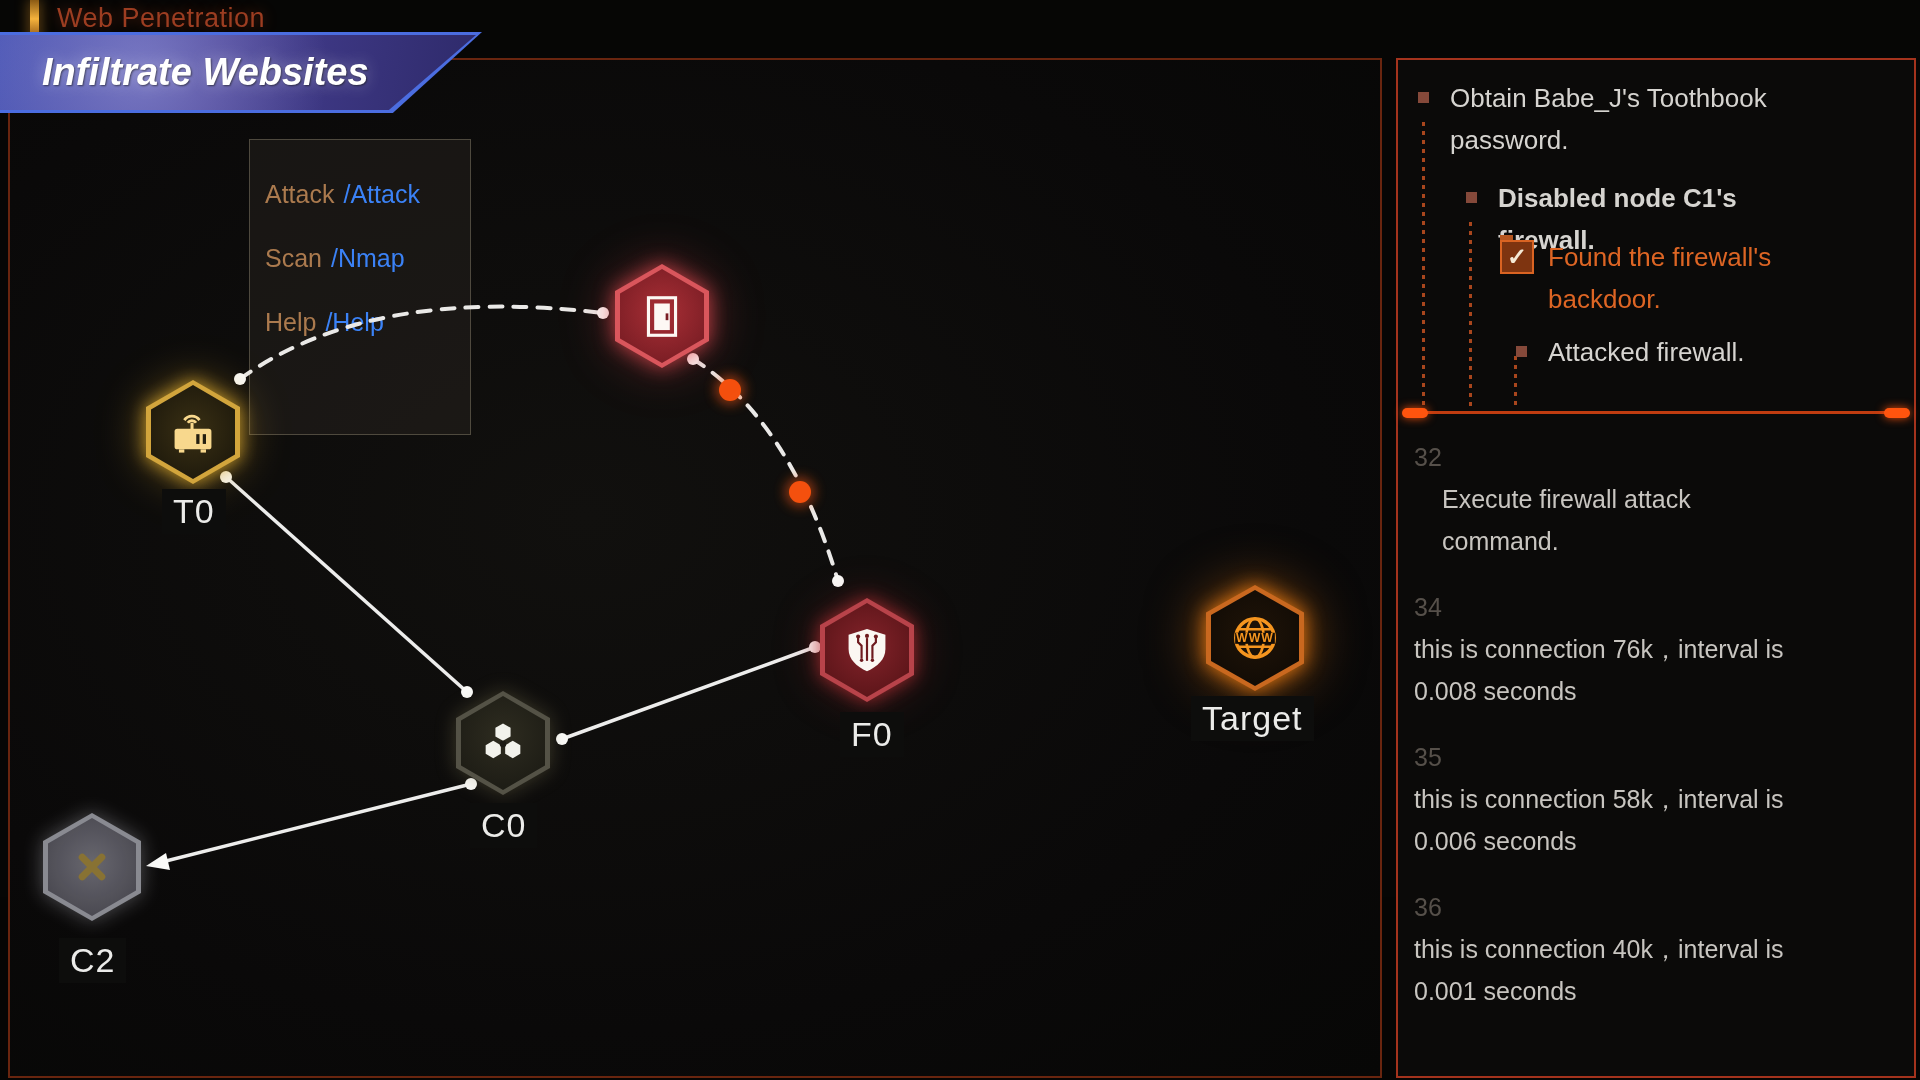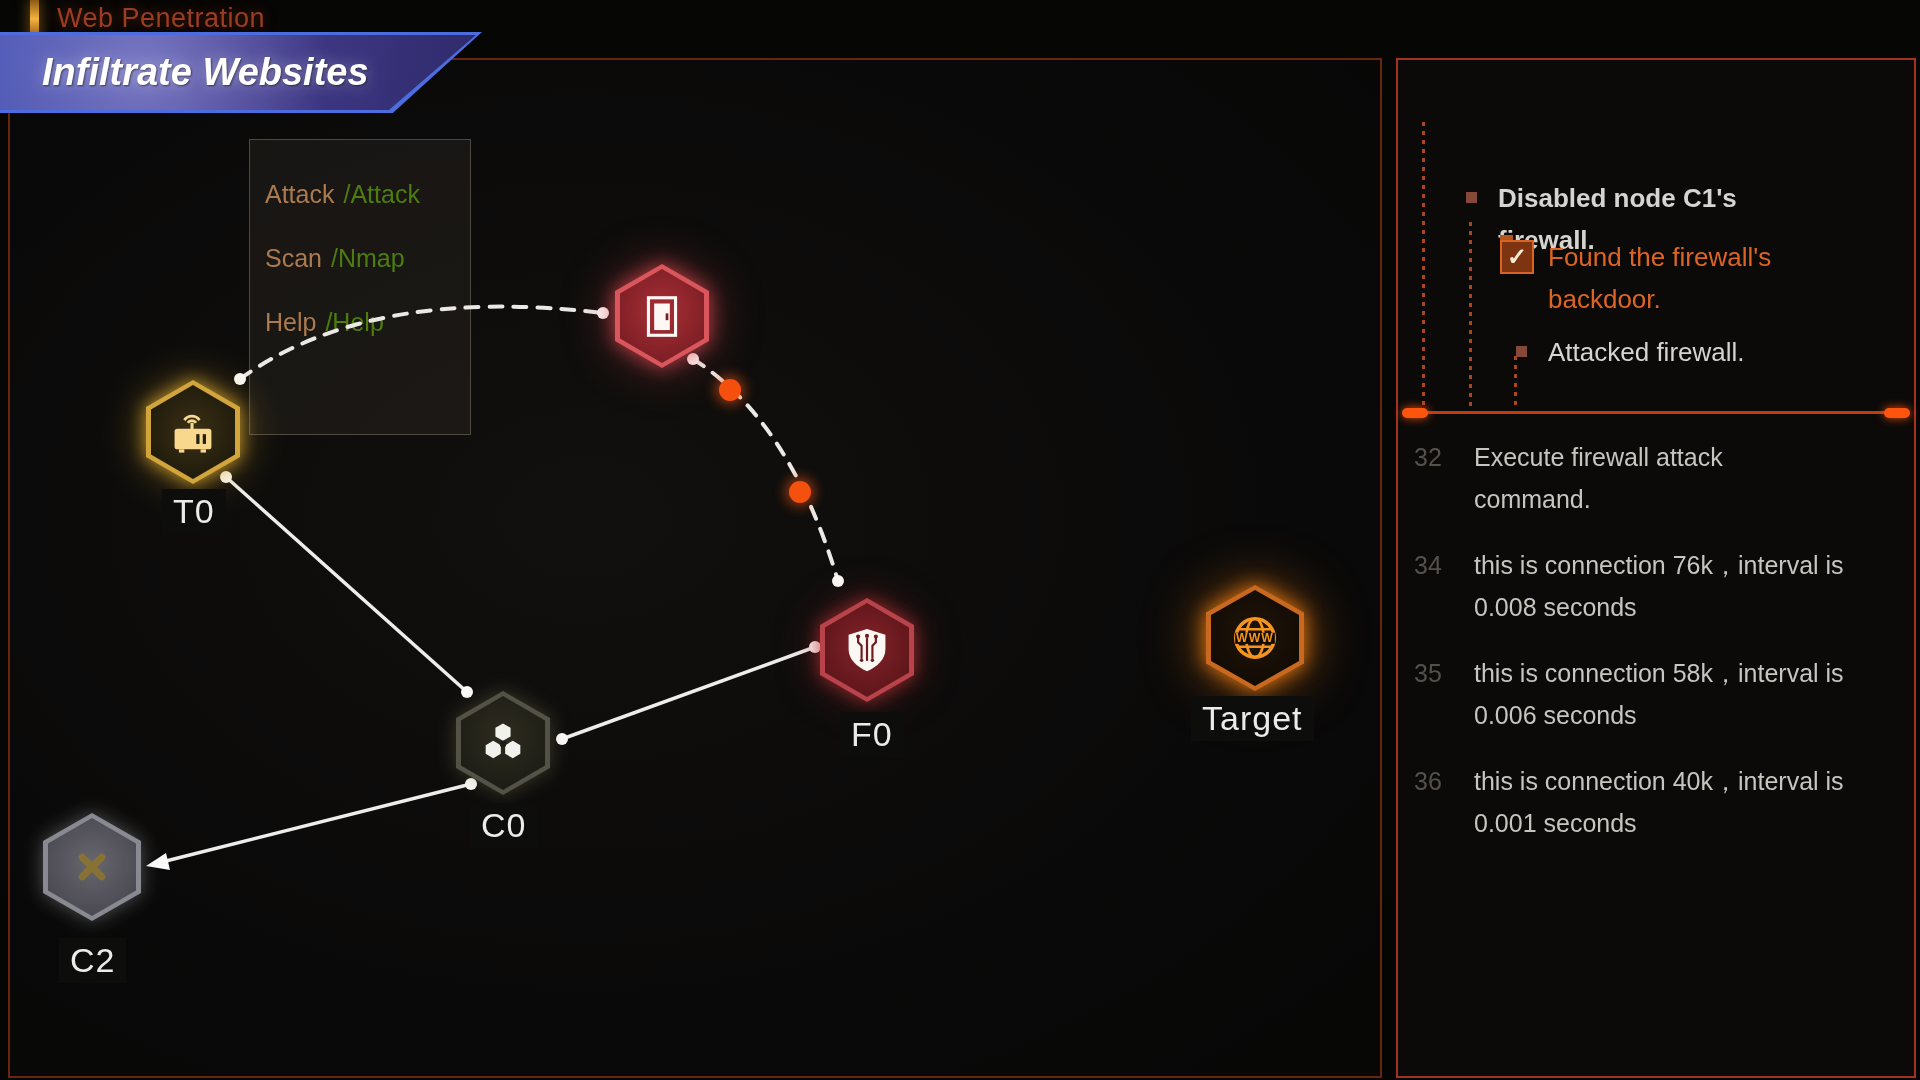--- a/index.html
+++ b/index.html
@@ -30,21 +30,21 @@
     background:radial-gradient(ellipse at 42% 45%, #11100e 0%, #0a0909 65%, #070706 100%); }
   .right-panel { position:absolute; left:1396px; top:58px; width:520px; height:1020px; z-index:6;
     border:2px solid #a4331d; background:#0b0a09; }
 
   
   .cmd-menu { position:absolute; left:249px; top:139px; width:222px; height:296px; z-index:2;
     border:1px solid rgba(145,135,112,.45); background:rgba(44,41,34,.40);
     padding:22px 0 0 15px; }
   .cmd-item { height:64px; line-height:64px; font-size:25px; white-space:nowrap; cursor:pointer; }
   .cmd-name { color:#ab7a4e; margin-right:9px; }
-  .cmd-slash { color:#4d7c0f; }
+  .cmd-slash { color:#3b82f6; }
 
   
   svg.overlay { position:absolute; left:0; top:0; z-index:3; pointer-events:none; }
 
   
   .node { position:absolute; width:94px; height:104px; z-index:4; cursor:pointer; }
   .hexwrap { position:absolute; inset:0; }
   .hex { position:absolute; clip-path:polygon(50% 0%,100% 26%,100% 74%,50% 100%,0% 74%,0% 26%); }
   .ring { inset:0; background:var(--ring); }
   .core { inset:5px; background:var(--core); }
@@ -95,24 +95,24 @@
   .g2 { left:71px;  top:162px; height:188px; }
   .g3 { left:116px; top:296px; height:54px; }
   .divider { position:absolute; left:4px; right:4px; top:348px; height:10px; }
   .divider .line { position:absolute; left:8px; right:8px; top:3px; height:3px; background:#c03c10; }
   .divider .cap { position:absolute; top:0; width:26px; height:10px; border-radius:5px;
     background:#ff540e; box-shadow:0 0 10px rgba(255,84,14,.9); }
   .cap-l { left:0; } .cap-r { right:0; }
 
   
   .log { position:absolute; left:16px; right:10px; top:376px; }
-  .log-entry { display:flex; margin-bottom:24px; }
+  .log-entry { display:flex; margin-bottom:24px;flex-direction:column; }
   .log-num { flex:none; width:44px; margin-right:16px; font-size:25px; line-height:42px; color:#56504a; }
   .log-text { font-size:25px; line-height:42px; color:#c8c5c0; }
-  .e32 .log-text { width:350px; }
+  .e32 .log-text { width:350px;margin-left:28px; }
   .e33 .log-text { width:345px; }
   .e34 .log-text, .e35 .log-text, .e36 .log-text { width:385px; }
   .hl { color:#e25a17; margin:0 3px; }
 </style>
 </head>
 <body>
 
 <div class="stage">
 
   <div class="top-accent"></div>
@@ -291,20 +291,24 @@
   <div class="nlabel lbl-c0">C0</div>
   <div class="nlabel lbl-c2">C2</div>
   <div class="nlabel lbl-target">Target</div>
 
   <div class="right-panel">
 
     <div class="guide g1"></div>
     <div class="guide g2"></div>
     <div class="guide g3"></div>
 
+    <div class="obj obj1">
+      <span class="bullet"></span>
+      <span class="obj-text">Obtain Babe_J's Toothbook password.</span>
+    </div>
 
     <div class="obj obj2">
       <span class="bullet"></span>
       <span class="obj-text">Disabled node C1's firewall.</span>
     </div>
 
     <div class="obj obj3">
       <span class="checkbox">
           <span class="check">✓</span>
         </span>

